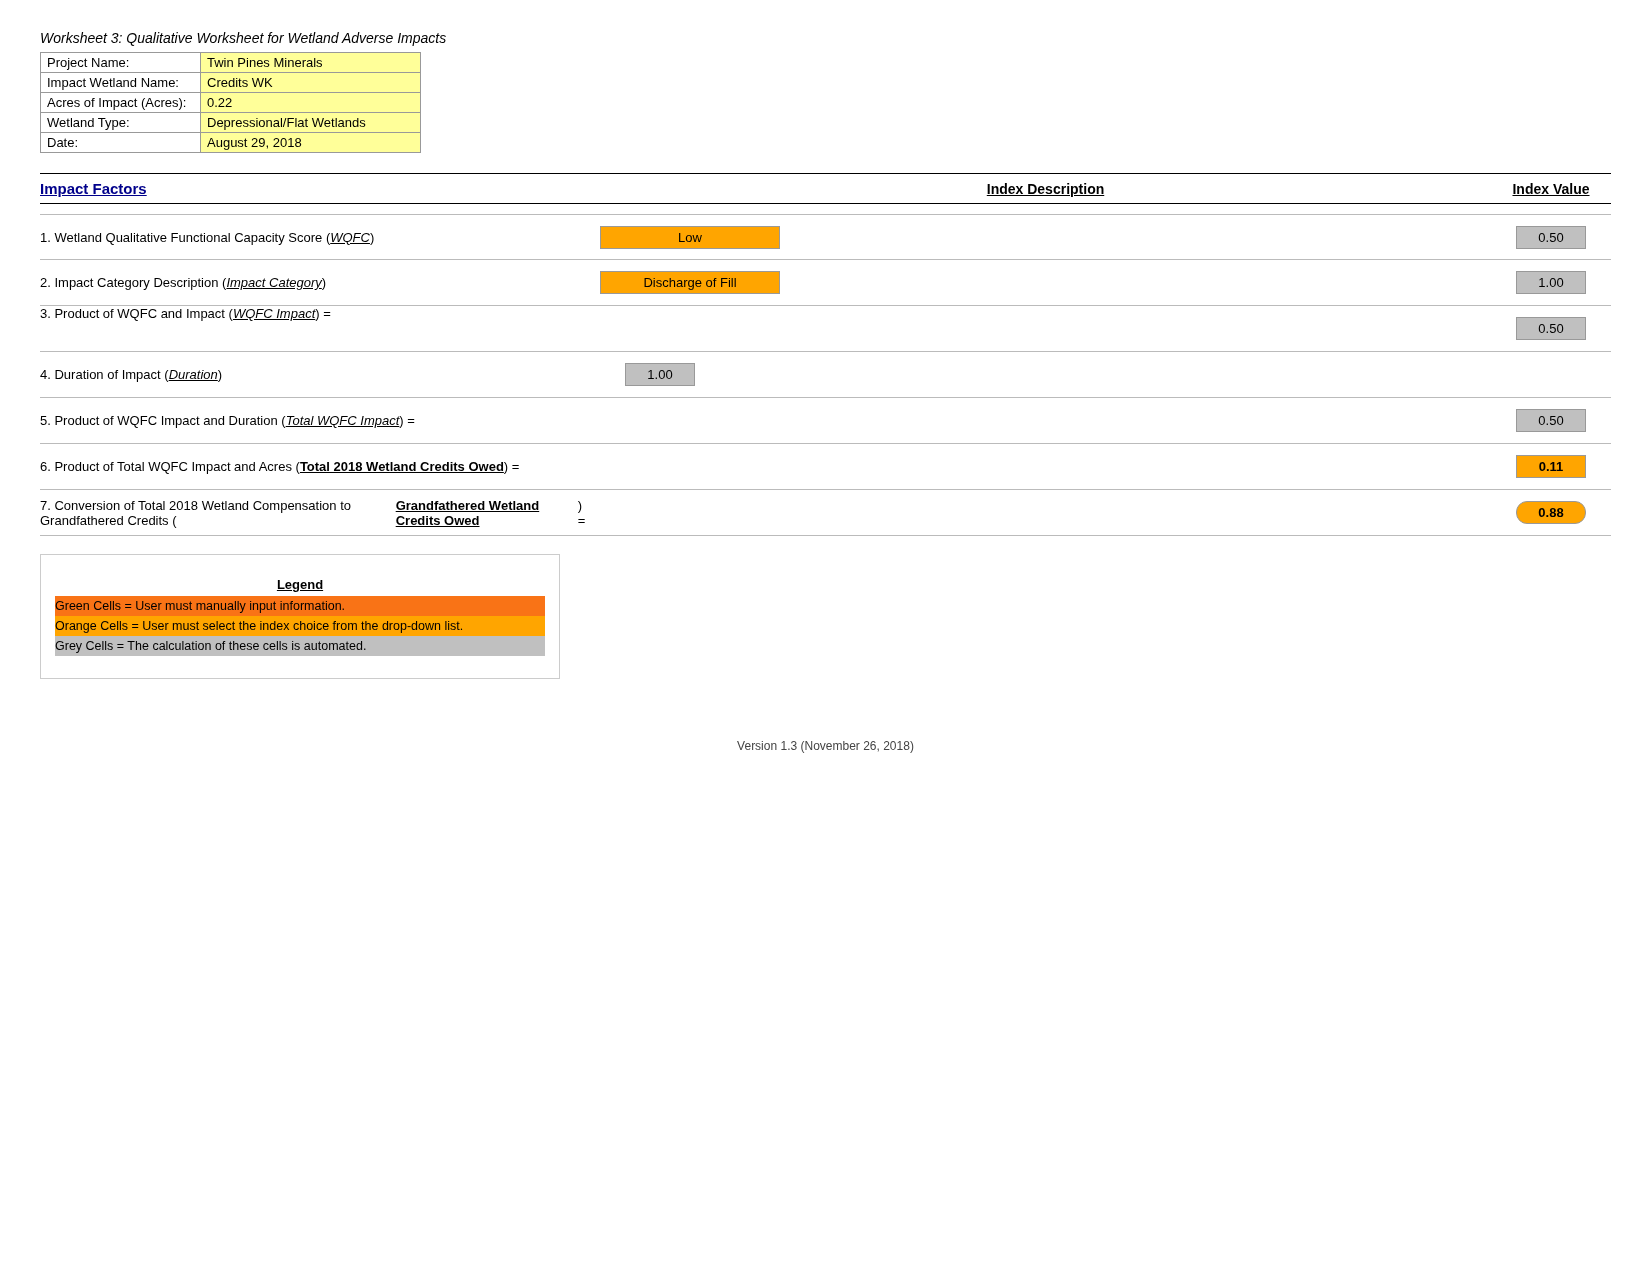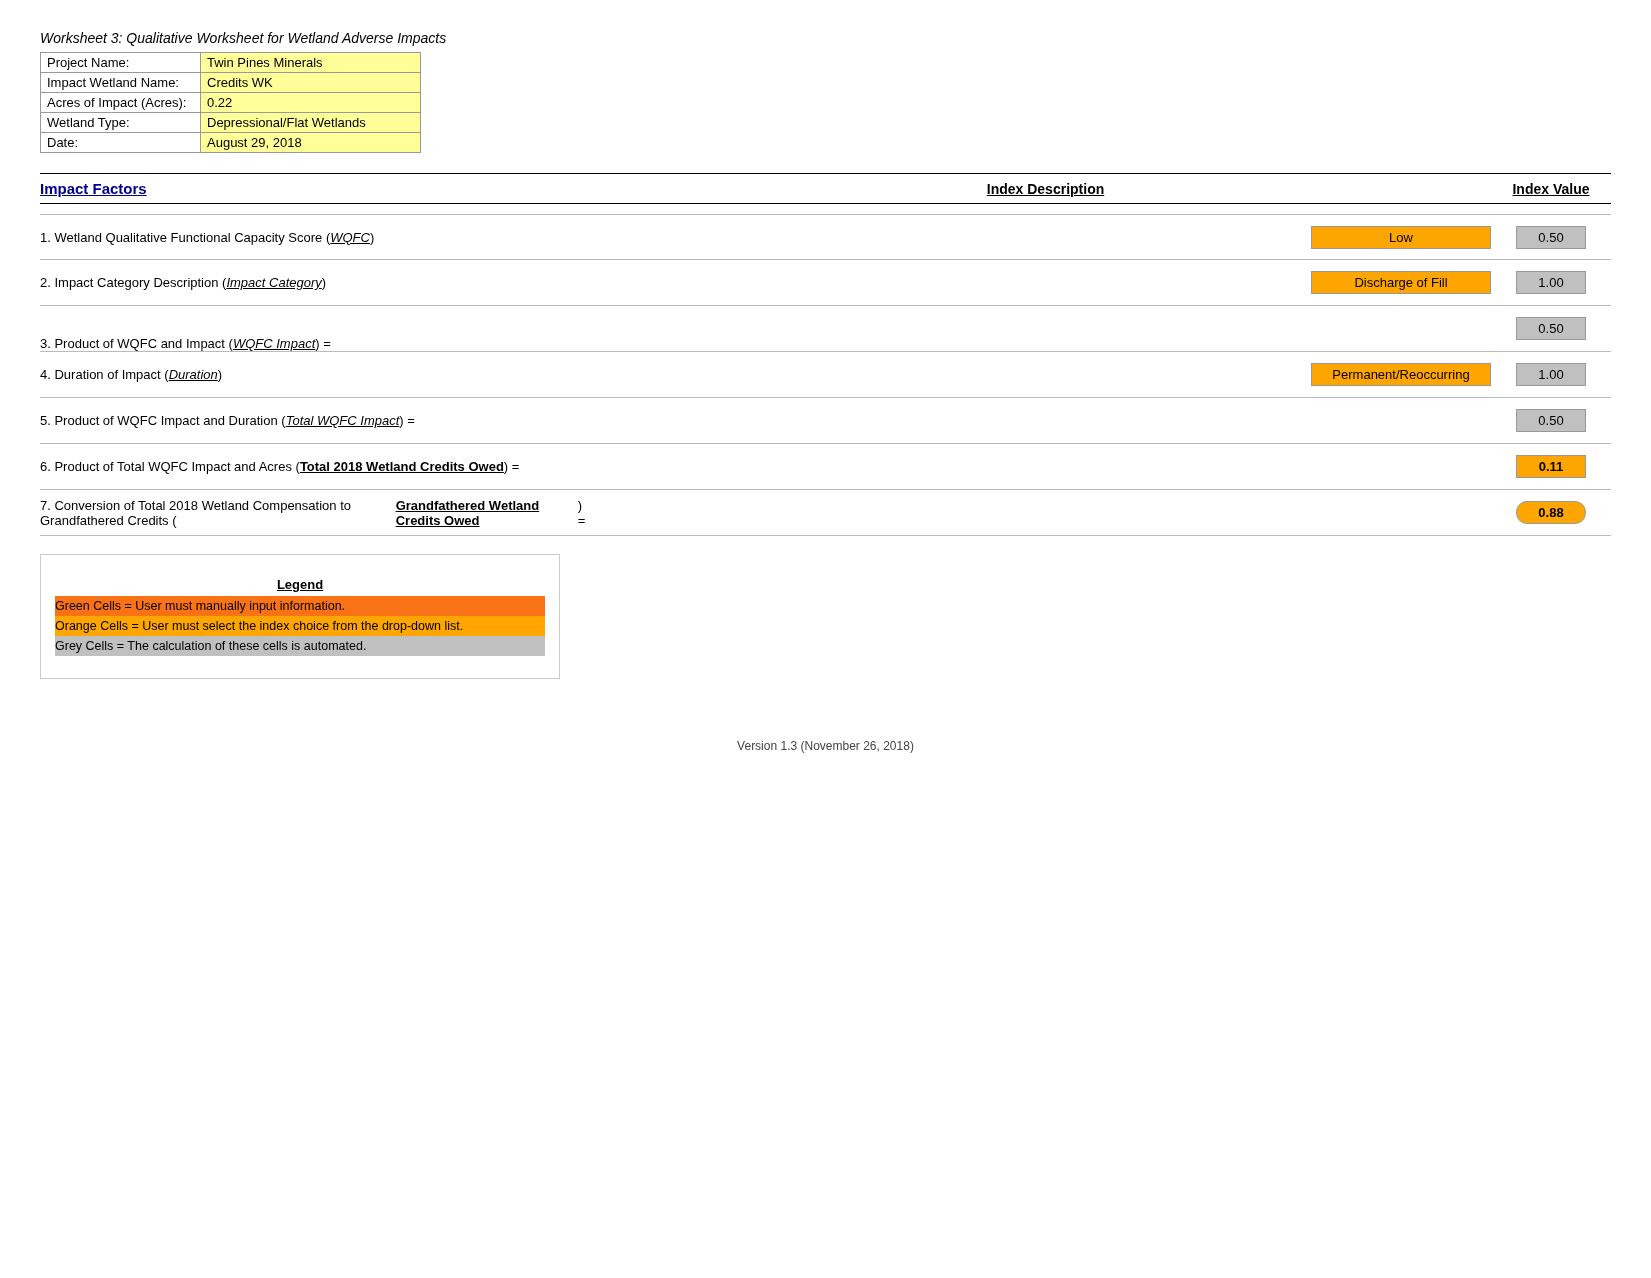--- a/index.html
+++ b/index.html
@@ -69,21 +69,21 @@
       font-style: italic;
       text-decoration: underline;
     }
     .impact-label strong {
       font-weight: bold;
       text-decoration: underline;
     }
     .index-desc-cell {
       flex: 1;
       display: flex;
-      justify-content: flex-end;
+      justify-content: flex-start;
     }
     .index-desc-box {
       background: #ffa500;
       border: 1px solid #999;
       padding: 3px 14px;
       text-align: center;
       font-size: 13px;
       min-width: 180px;
     }
     .index-val-cell {
@@ -187,31 +187,28 @@
     <div class="row-outer">
       <div class="impact-label" style="display: flex; align-items: center;">2. Impact Category Description (<em>Impact Category</em>)</div>
       <div class="index-desc-cell" style="align-items: center;">
         <div class="index-desc-box">Discharge of Fill</div>
       </div>
       <div class="index-val-cell" style="align-items: center;">
         <div class="index-val-box">1.00</div>
       </div>
     </div>
     <div class="row-outer">
-      <div class="impact-label" style="display: flex; align-items: flex-end;">3. Product of WQFC and Impact (<em>WQFC Impact</em>) =</div>
+      <div class="impact-label" style="display: flex; align-items: flex-start;">3. Product of WQFC and Impact (<em>WQFC Impact</em>) =</div>
       <div class="index-desc-cell" style="align-items: center;"></div>
       <div class="index-val-cell" style="align-items: center;">
         <div class="index-val-box">0.50</div>
       </div>
     </div>
     <div class="row-outer">
       <div class="impact-label" style="display: flex; align-items: center;">4. Duration of Impact (<em>Duration</em>)</div>
-      <div class="index-desc-cell" style="align-items: center;">
-        <div class="index-desc-box">Permanent/Reoccurring</div>
-      </div>
       <div class="index-val-cell" style="align-items: center;">
         <div class="index-val-box">1.00</div>
       </div>
     </div>
     <div class="row-outer">
       <div class="impact-label" style="display: flex; align-items: center;">5. Product of WQFC Impact and Duration (<em>Total WQFC Impact</em>) =</div>
       <div class="index-desc-cell" style="align-items: center;"></div>
       <div class="index-val-cell" style="align-items: center;">
         <div class="index-val-box">0.50</div>
       </div>

